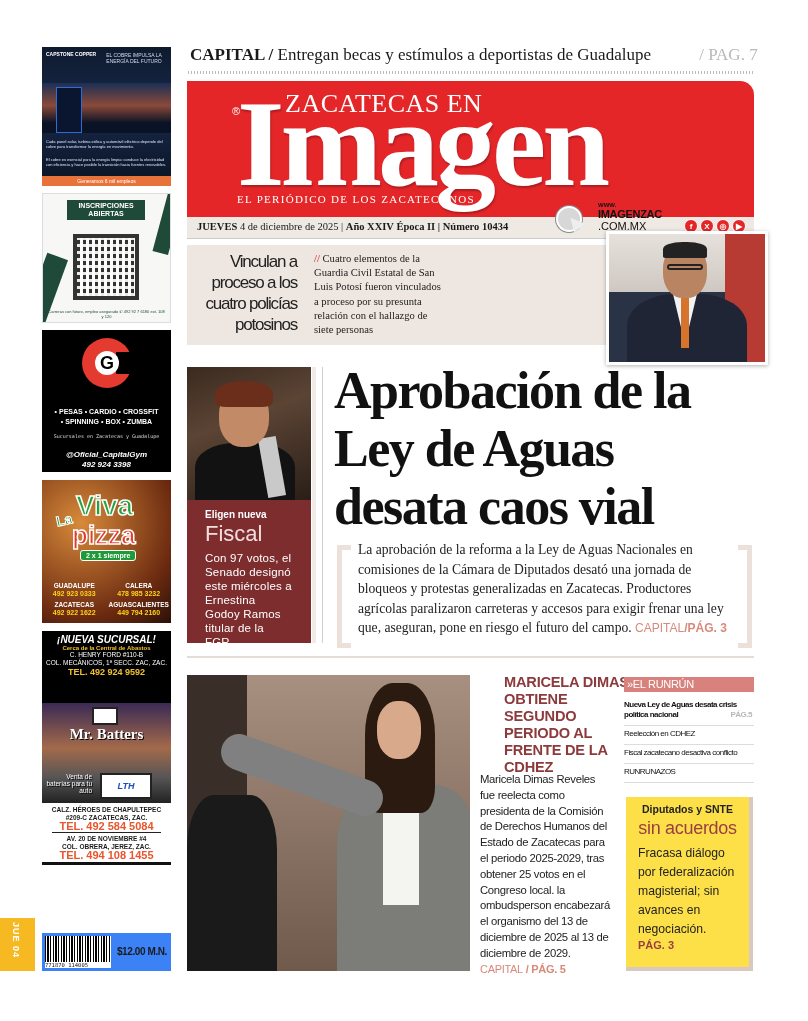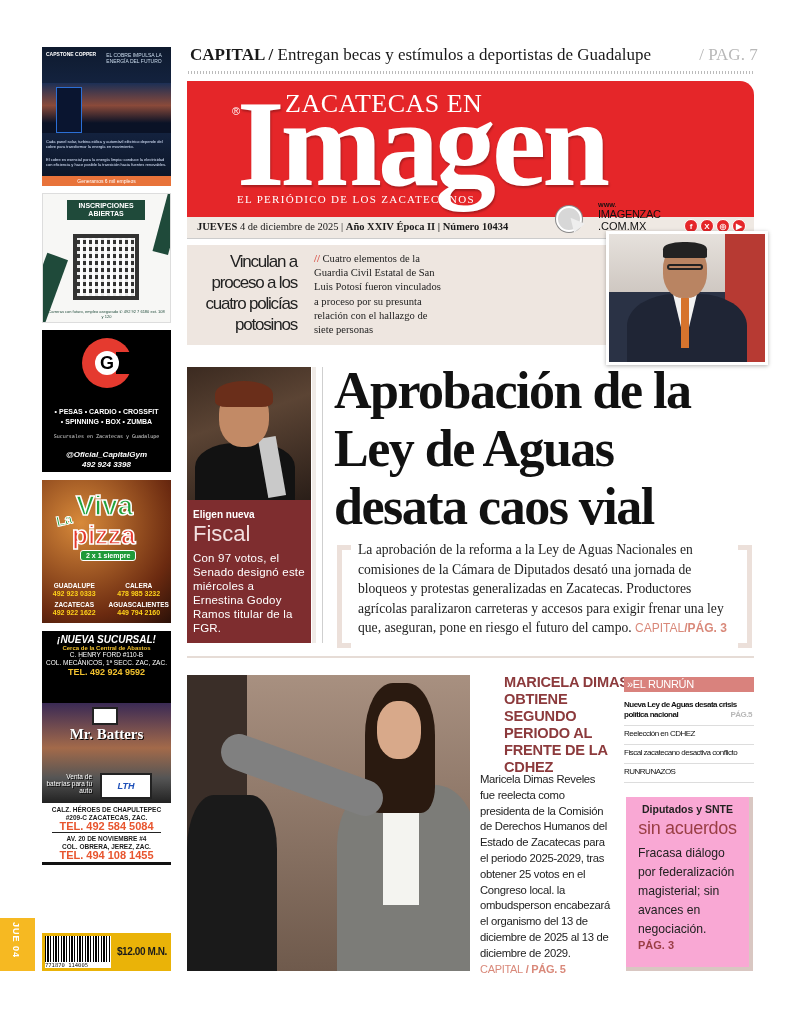--- a/index.html
+++ b/index.html
@@ -54,21 +54,21 @@
   .ad-batt .bt-img { position: absolute; left: 0; right: 0; top: 72px; height: 100px; background: linear-gradient(180deg,#3a2a55 0%,#a36a4a 45%,#555 75%,#222 100%); }
   .ad-batt .bt-brand { position: absolute; left: 0; right: 0; top: 96px; text-align: center; font-family: "Liberation Serif", serif; font-weight: bold; font-size: 15px; color: #fff; line-height: 15px; text-shadow: 1px 1px 0 #000; }
   .ad-batt .bt-icon { position: absolute; left: 50px; top: 76px; width: 26px; height: 18px; background: #fff; border: 2px solid #222; }
   .ad-batt .bt-venta { position: absolute; left: 4px; top: 142px; font-size: 6.5px; color: #fff; line-height: 7px; text-shadow: 1px 1px 0 #000; text-align: right; width: 46px; }
   .ad-batt .bt-lth { position: absolute; left: 58px; top: 142px; width: 52px; height: 26px; background: #fff; border: 2px solid #222; color: #1d4fb8; font-weight: bold; font-style: italic; font-size: 9px; text-align: center; line-height: 22px; }
   .ad-batt .bt-sucs { position: absolute; left: 0; right: 0; top: 175px; text-align: center; font-size: 6.5px; line-height: 8px; font-weight: bold; }
   .ad-batt .bt-tel2 { color: #e8552e; font-size: 11px; }
   .ad-batt .bt-sep { height: 1px; background: #222; margin: 2px 10px; }
   .ad-batt .bt-bottombar { position: absolute; left: 0; right: 0; bottom: 0; height: 3px; background: #111; }
 
-  .barcode-box { position: absolute; left: 42px; top: 933px; width: 129px; height: 38px; background: #eab308; }
+  .barcode-box { position: absolute; left: 42px; top: 933px; width: 129px; height: 38px; background: #3b82f6; }
   .barcode { position: absolute; left: 3px; top: 3px; width: 66px; height: 26px; background: repeating-linear-gradient(90deg,#000 0 1px,#fff 1px 2px,#000 2px 4px,#fff 4px 5px,#000 5px 6px,#fff 6px 8px); }
   .barcode-num { position: absolute; left: 3px; top: 29px; font-size: 5.5px; font-family: "DejaVu Sans Mono", monospace; color: #111; background: #fff; width: 66px; }
   .price { position: absolute; right: 4px; top: 13px; font-weight: bold; font-size: 10px; letter-spacing: -0.4px; }
 
   .side-tab { position: absolute; left: 0; top: 918px; width: 35px; height: 53px; background: #f6b922; }
   .side-tab span { position: absolute; left: 11px; top: 4px; writing-mode: vertical-rl; color: #fff; font-weight: bold; font-size: 9px; letter-spacing: 1px; }
 
   
   .kicker { position: absolute; left: 190px; top: 45px; width: 560px; font-family: "Liberation Serif", serif; font-size: 17px; white-space: nowrap; }
   .kicker b { font-weight: bold; }
@@ -81,21 +81,21 @@
   .mh-imagen { position: absolute; left: 50px; top: 2px; color: #fff; font-family: "Liberation Serif", serif; font-weight: bold; font-size: 122px; line-height: 122px; letter-spacing: -4px; text-shadow: 1px 2px 2px rgba(0,0,0,.25); }
   .mh-tag { position: absolute; left: 50px; top: 112px; color: #fff; font-family: "Liberation Serif", serif; font-size: 11px; letter-spacing: 1.3px; }
 
   .dateline { position: absolute; left: 187px; top: 217px; width: 567px; height: 22px; background: #efe9e3; border-bottom: 1px solid #ccc; }
   .dateline .dl { position: absolute; left: 10px; top: 4px; font-family: "Liberation Serif", serif; font-size: 10.5px; }
   .dateline .dl b { font-weight: bold; }
   .web { position: absolute; left: 556px; top: 202px; width: 50px; height: 36px; }
   .cursor-circle { position: absolute; left: 0; top: 4px; width: 26px; height: 26px; border-radius: 50%; background: #d7d7d7; border: 2px solid #fff; box-shadow: 0 0 0 1px #888; }
   .cursor-arrow { position: absolute; left: 12px; top: 14px; width: 0; height: 0; border-left: 7px solid transparent; border-right: 7px solid transparent; border-bottom: 14px solid #eee; transform: rotate(-40deg); }
   .web-www { position: absolute; left: 598px; top: 202px; font-size: 6px; font-weight: bold; color: #111; }
-  .web-name { position: absolute; left: 598px; top: 208px; font-size: 11px; font-weight: normal; color: #111; letter-spacing: -0.3px; }
+  .web-name { position: absolute; left: 598px; top: 208px; font-size: 11px; font-weight: bold; color: #111; letter-spacing: -0.3px; }
   .web-com { position: absolute; left: 598px; top: 220px; font-size: 11px; color: #111; }
   .social { position: absolute; left: 684px; top: 219px; display: flex; gap: 2px; }
   .social span { width: 14px; height: 14px; border-radius: 50%; background: #e52629; color: #fff; font-size: 8px; text-align: center; line-height: 14px; font-weight: bold; border: 1px solid #fff; }
 
   
   .second { position: absolute; left: 187px; top: 245px; width: 425px; height: 100px; background: #eee6e0; }
   .second-head { position: absolute; left: 6px; top: 6px; width: 104px; text-align: right; font-size: 17px; line-height: 21px; letter-spacing: -1.2px; color: #222; }
   .second-col { position: absolute; top: 7px; width: 132px; font-family: "Liberation Serif", serif; font-size: 10.6px; line-height: 14.2px; color: #222; }
   .second-col.c1 { left: 127px; } .second-col.c2 { left: 274px; }
   .second .sl { color: #d9564c; font-weight: bold; }
@@ -108,21 +108,21 @@
   .photo-man .suit { position: absolute; left: 18px; top: 60px; width: 120px; height: 80px; border-radius: 40% 40% 0 0; background: #1f2535; }
   .photo-man .shirt { position: absolute; left: 64px; top: 60px; width: 24px; height: 50px; background: #f2f2f2; clip-path: polygon(0 0,100% 0,50% 100%); }
   .photo-man .tie { position: absolute; left: 72px; top: 64px; width: 8px; height: 50px; background: #d6742e; }
 
   
   .fiscal-photo { position: absolute; left: 187px; top: 367px; width: 124px; height: 133px; background: linear-gradient(160deg,#3b2a20 0%,#5b4434 40%,#2a1e18 100%); overflow: hidden; }
   .fiscal-photo .f-head { position: absolute; left: 32px; top: 20px; width: 50px; height: 60px; border-radius: 45%; background: #c28a66; }
   .fiscal-photo .f-hair { position: absolute; left: 28px; top: 14px; width: 58px; height: 26px; border-radius: 50% 50% 20% 20%; background: #6a2e1a; }
   .fiscal-photo .f-body { position: absolute; left: 8px; top: 76px; width: 100px; height: 60px; border-radius: 40% 40% 0 0; background: #121212; }
   .fiscal-photo .f-scarf { position: absolute; left: 76px; top: 70px; width: 18px; height: 60px; background: #c9c9c9; transform: rotate(-10deg); }
-  .fiscal-box { position: absolute; left: 187px; top: 500px; width: 124px; height: 143px; background: #7e2d2f; color: #fff; padding: 9px 6px; }
+  .fiscal-box { position: absolute; left: 187px; top: 500px; width: 124px; height: 143px; background: #7e2d2f; color: #fff; padding: 9px 18px; }
   .fiscal-kick { font-size: 10px; font-weight: bold; }
   .fiscal-title { font-size: 22px; font-weight: 300; color: #f2dede; line-height: 26px; margin-top: 1px; }
   .fiscal-body { font-size: 11.5px; line-height: 14px; margin-top: 4px; letter-spacing: 0.2px; }
   .vrule { position: absolute; left: 322px; top: 367px; width: 1px; height: 276px; background: #cfcfcf; }
   .vrule2 { position: absolute; left: 312px; top: 367px; width: 4px; height: 276px; background: #f0ebe7; }
 
   
   .lead-head { position: absolute; left: 334px; top: 362px; width: 420px; font-family: "Liberation Serif", serif; font-weight: bold; font-size: 52px; line-height: 58px; letter-spacing: -1.5px; color: #111; }
   .lead-body { position: absolute; left: 358px; top: 540px; width: 380px; font-family: "Liberation Serif", serif; font-size: 13.6px; line-height: 19.5px; color: #222; }
   .lead-body .sec { color: #d9897a; font-family: "Liberation Sans", sans-serif; font-size: 12px; }
@@ -148,21 +148,21 @@
   .mar-body { position: absolute; left: 480px; top: 772px; width: 130px; font-size: 11.3px; line-height: 15.8px; color: #222; letter-spacing: -0.3px; }
   .mar-body .sec { color: #d9897a; font-size: 11px; }
 
   
   .runrun-bar { position: absolute; left: 624px; top: 677px; width: 130px; height: 15px; background: #d9827d; color: #fff; font-size: 11px; padding-left: 3px; line-height: 15px; letter-spacing: -0.3px; }
   .runrun-list { position: absolute; left: 624px; top: 697px; width: 130px; }
   .rr-item { font-size: 8px; letter-spacing: -0.5px; line-height: 10px; color: #111; padding: 3px 0 5px; border-bottom: 1px solid #ddd; position: relative; }
   .rr-item.first { font-weight: bold; }
   .rr-item .rr-pag { position: absolute; right: 2px; bottom: 5px; color: #b8b8b8; font-weight: bold; }
 
-  .snte { position: absolute; left: 626px; top: 797px; width: 127px; height: 174px; background: #f9a8d4; border-right: 4px solid #d9c7c2; border-bottom: 4px solid #d9c7c2; padding: 6px 8px; }
+  .snte { position: absolute; left: 626px; top: 797px; width: 127px; height: 174px; background: #fde047; border-right: 4px solid #d9c7c2; border-bottom: 4px solid #d9c7c2; padding: 6px 8px; }
   .snte-kick { font-weight: bold; font-size: 10.5px; color: #222; text-align: center; }
   .snte-title { font-size: 18px; color: #9a3e45; text-align: center; line-height: 22px; margin-top: 2px; letter-spacing: -0.3px; }
   .snte-body { font-size: 12.2px; line-height: 19px; color: #222; margin-top: 5px; padding-left: 4px; }
   .snte-pag { font-weight: bold; font-size: 11px; color: #9a3e45; padding-left: 4px; }
 </style>
 </head>
 <body>
 
 <div class="ad ad-capstone">
   <div class="cap-logo">CAPSTONE COPPER</div>

